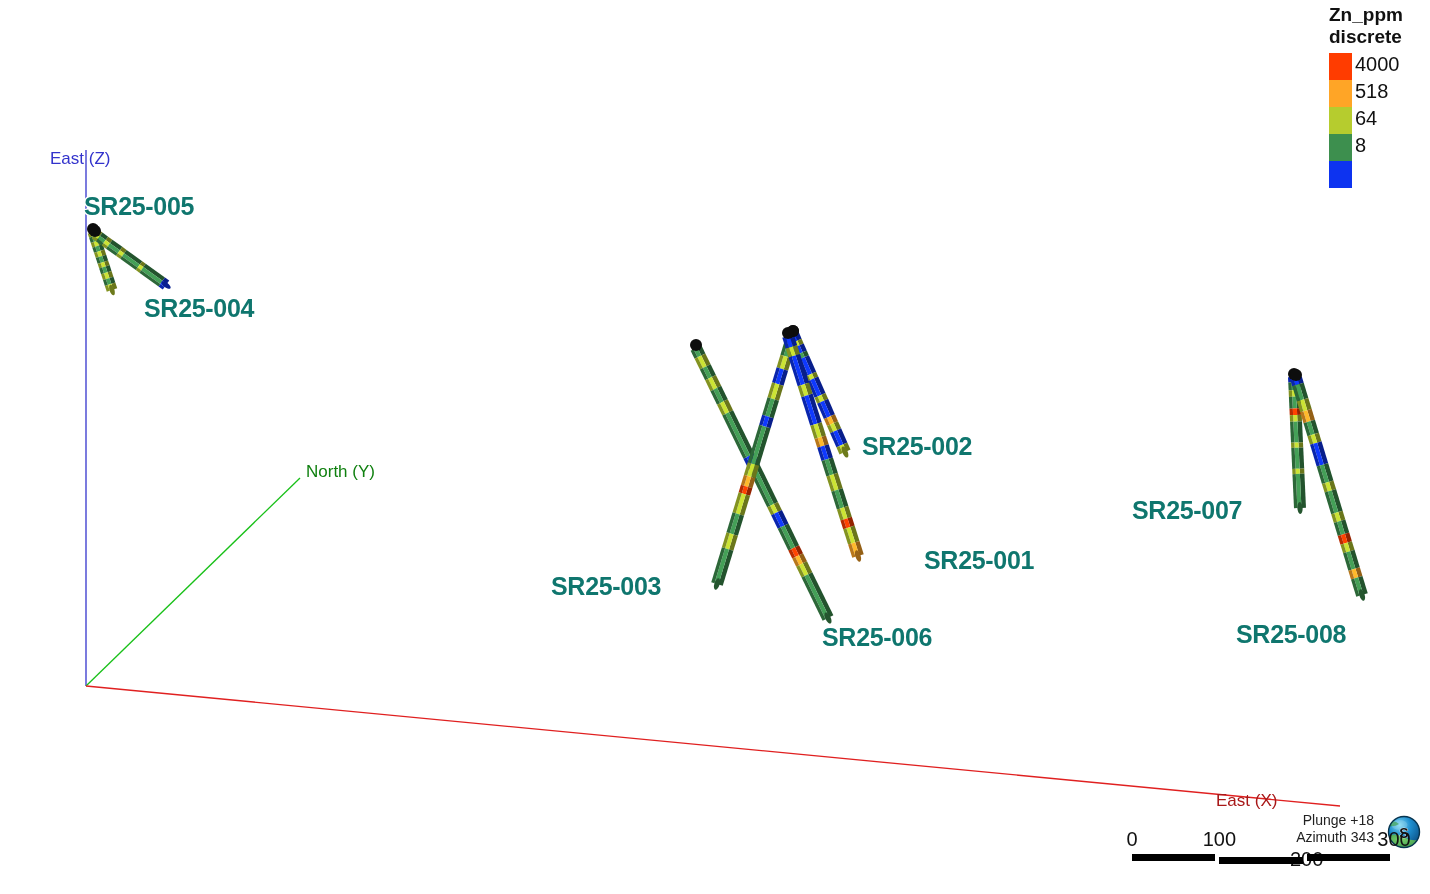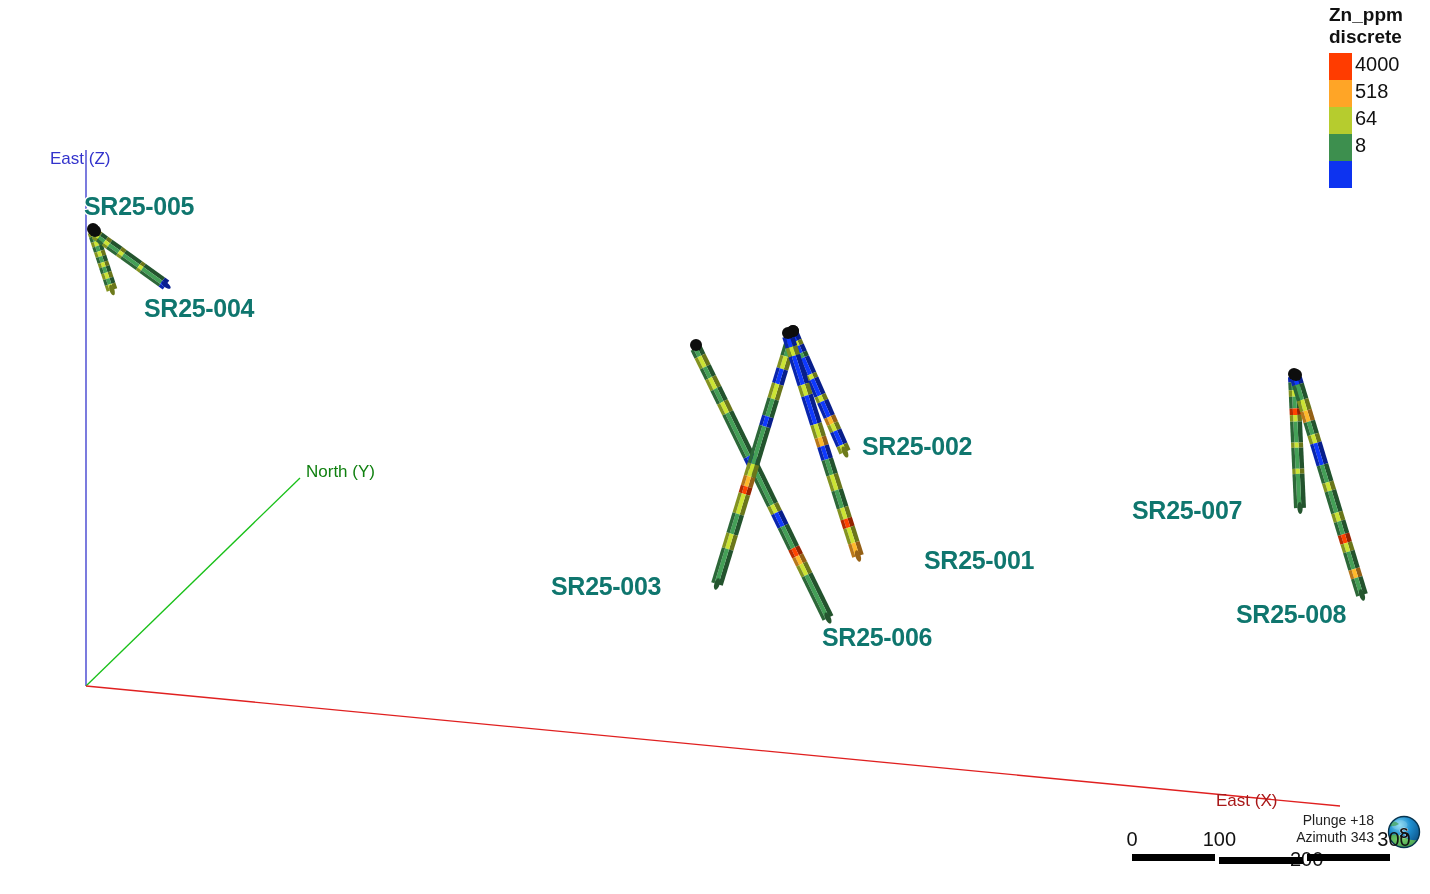--- a/index.html
+++ b/index.html
@@ -528,21 +528,21 @@
   <div class="axis-label x" id="axis-label-x" style="left: 1216px; top: 791px;">East (X)</div>
 
   <div id="hole-labels">
       <div class="hole-label" style="left: 84px; top: 192px;">SR25-005</div>
       <div class="hole-label" style="left: 144px; top: 294px;">SR25-004</div>
       <div class="hole-label" style="left: 551px; top: 572px;">SR25-003</div>
       <div class="hole-label" style="left: 822px; top: 623px;">SR25-006</div>
       <div class="hole-label" style="left: 862px; top: 432px;">SR25-002</div>
       <div class="hole-label" style="left: 924px; top: 546px;">SR25-001</div>
       <div class="hole-label" style="left: 1132px; top: 496px;">SR25-007</div>
-      <div class="hole-label" style="left: 1236px; top: 600px; text-align: right;">SR25-008</div>
+      <div class="hole-label" style="left: 1236px; top: 620px; text-align: right;">SR25-008</div>
     </div>
 
   <div id="legend">
     <div id="legend-title">Zn_ppm
 discrete</div>
     <div id="legend-body">
       <div id="legend-ramp">
           <div class="ramp-band" style="height: 27px; background: rgb(255, 60, 0);"></div>
           <div class="ramp-band" style="height: 27px; background: rgb(255, 165, 38);"></div>
           <div class="ramp-band" style="height: 27px; background: rgb(182, 204, 46);"></div>

